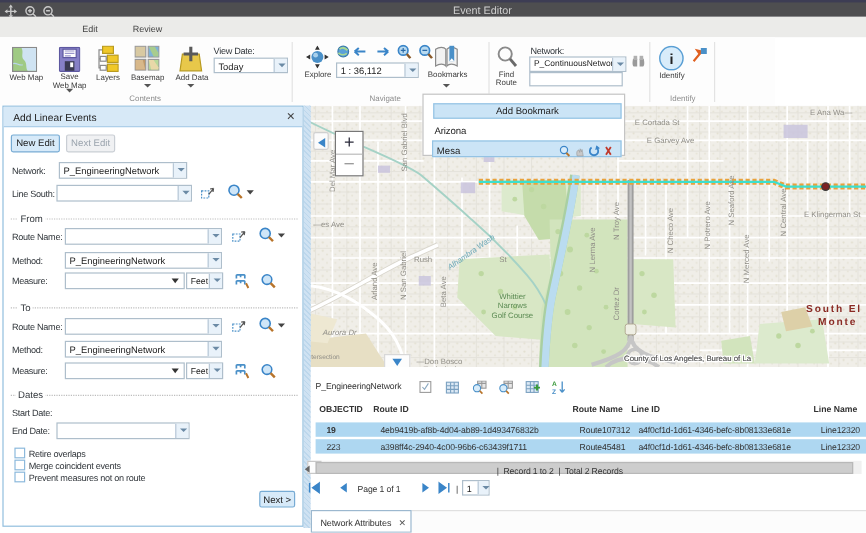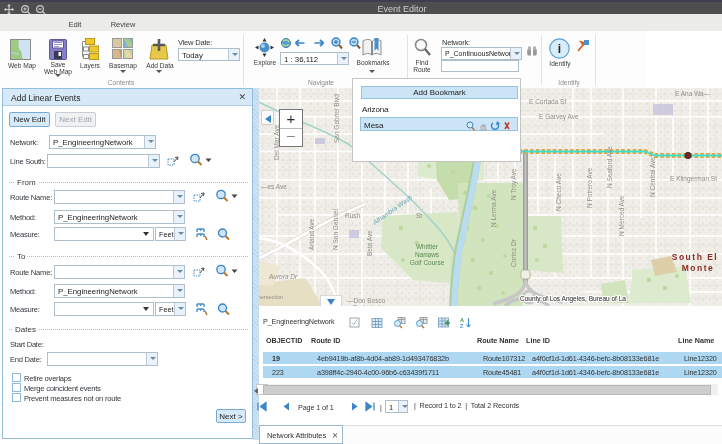--- a/index.html
+++ b/index.html
@@ -33,21 +33,21 @@
 .sep span { position:absolute; top:-5px; background:#fff; padding:0 2px; font-size:8px; color:#33383d; }
 .cbx { position:absolute; width:9px; height:9px; background:#fff; border:1px solid #8cb9dc; }
 
 #tablepanel { left:259px; top:306px; width:463px; height:119px; background:#fff; }
 .th { position:absolute; font-size:7.2px; font-weight:bold; color:#333; white-space:nowrap; }
 .td { position:absolute; font-size:7.2px; letter-spacing:-0.1px; color:#333; white-space:nowrap; }
 .trow { position:absolute; left:4px; width:461px; height:12px; background:#aed7f1; }
 
 #btab { left:259px; top:425px; width:463px; height:19px; background:#fcfcfc; border-top:1px solid #e0e0e0; }
 
-#bkpopup { left:352px; top:78px; width:169px; height:84px; background:#fff; border:1px solid #c4c4c4; }
+#bkpopup { left:352px; top:78px; width:169px; height:52px; background:#fff; border:1px solid #c4c4c4; }
 .bkbtn { position:absolute; background:#cbe4f6; border:1px solid #94c3e4; font-size:8px; color:#222; text-align:center; }
 svg text { font-family:"Liberation Sans", sans-serif; }
 </style>
 </head>
 <body>
 
 <div id="titlebar" class="abs">
   <svg class="abs" style="left:3px;top:1px" width="45" height="13" viewBox="0 0 45 13">
     <g stroke="#c9c9c9" stroke-width="1.2" fill="none">
       <path d="M6 3 V10 M2.5 6.5 H9.5"></path>
@@ -541,21 +541,21 @@
       <path d="M96 2.5 L101.5 6.5 L96 10.5 Z"></path>
       <path d="M118 2.5 V10.5 M110 2.5 L115.5 6.5 L110 10.5 Z" stroke="#3a85c8" stroke-width="1.2"></path>
     </g>
   </svg>
   <div class="td" style="left:39px;top:97px;">Page 1 of 1</div>
   <div class="td" style="left:121px;top:97px;">|</div>
   <div class="combo" style="left:126px;top:94px;width:23px;height:13px;">
       <span class="cv" style="font-size:7.5px;">1</span>
       <span class="ca" style="width:9px;"></span>
     </div>
-  <div class="td" style="left:155px;top:95px;">|&nbsp; Record 1 to 2&nbsp; |&nbsp; Total 2 Records</div>
+  <div class="td" style="left:155px;top:82px;">|&nbsp; Record 1 to 2&nbsp; |&nbsp; Total 2 Records</div>
 </div>
 
 <div id="btab" class="abs">
   <div class="abs" style="left:0;top:-1px;width:84px;height:19px;background:#fff;border:1px solid #9cb8cf;">
     <div class="td" style="left:7px;top:5px;font-size:7.5px;color:#333;">Network Attributes</div>
     <div class="td" style="left:72px;top:5px;font-size:7.5px;color:#555;">✕</div>
   </div>
 </div>
 
 <div id="bkpopup" class="abs">

